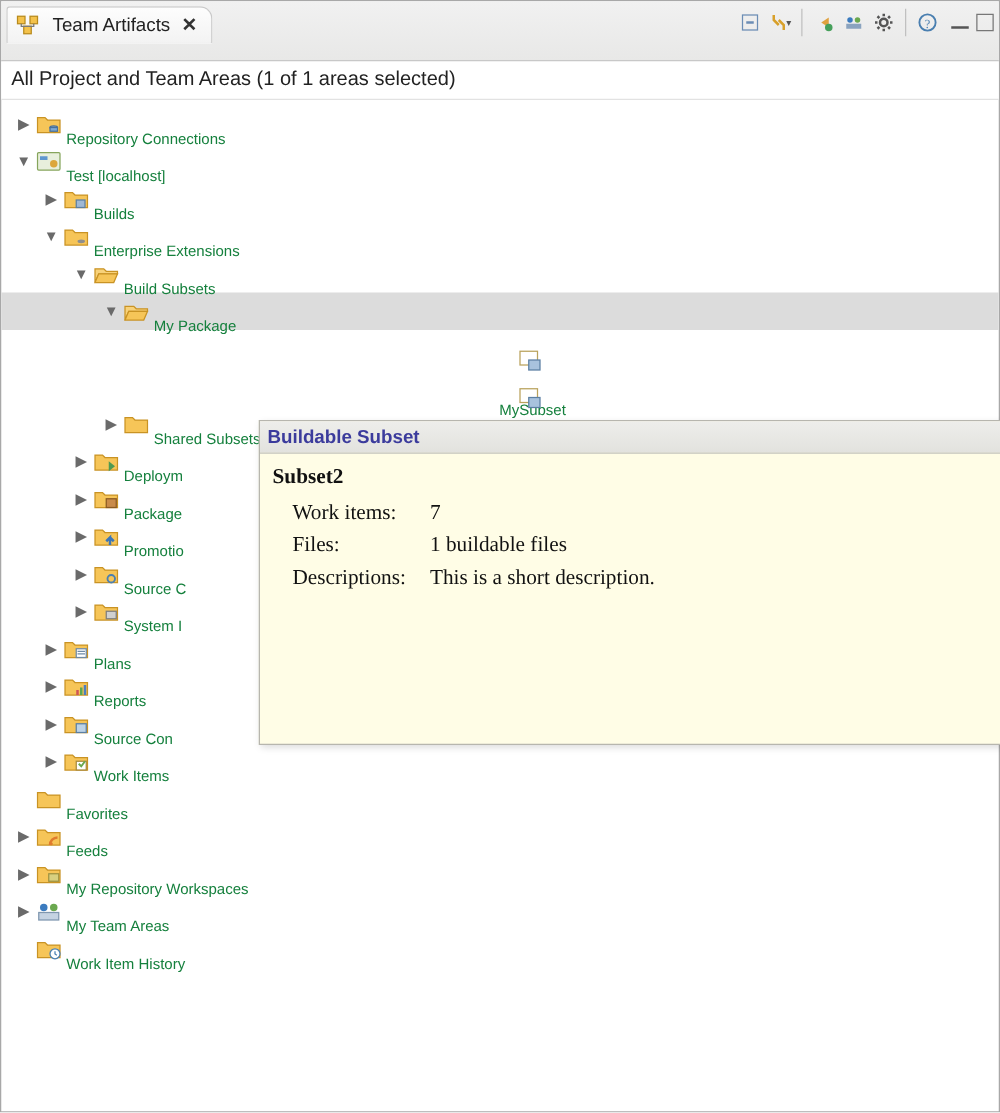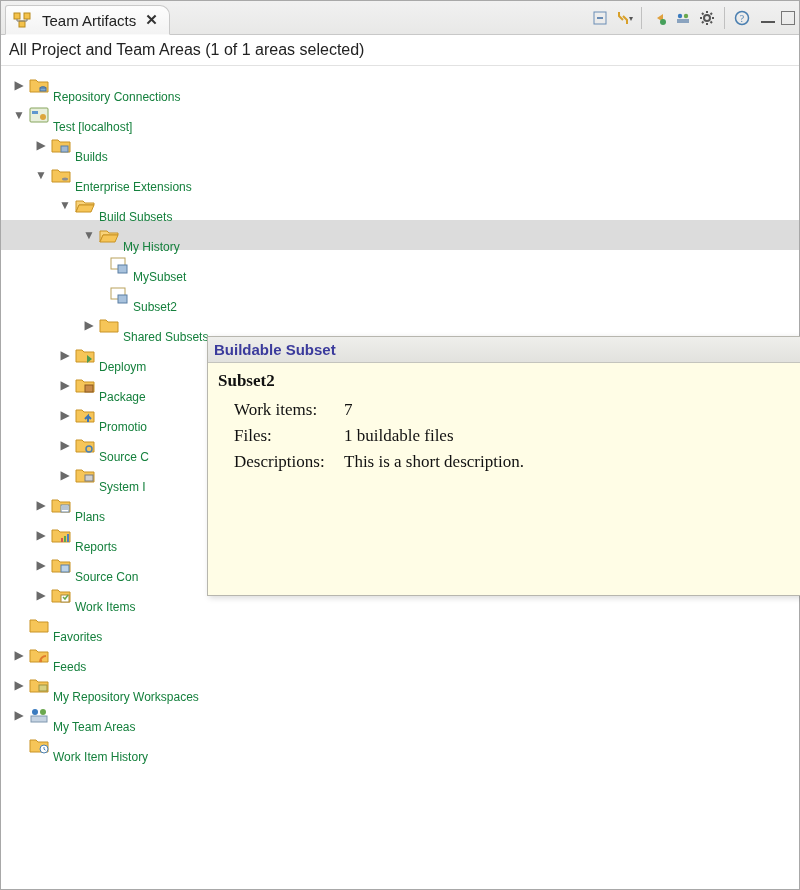--- a/index.html
+++ b/index.html
@@ -18,21 +18,21 @@
     height: 890px;
     border: 1px solid #a8a8a8;
     background: #fff;
     display: flex;
     flex-direction: column;
     position: relative;
   }
 
   
   .tabbar {
-    height: 34px;
+    height: 48px;
     display: flex;
     align-items: stretch;
     background: linear-gradient(#f1f1f1, #e8e8e7);
     border-bottom: 1px solid #c8c8c8;
     position: relative;
   }
   .view-tab {
     display: inline-flex;
     align-items: center;
     gap: 6px;
@@ -128,21 +128,21 @@
     font-size: 12px;
     color: #15803d;
     margin-top: 23px;
   }
 
   
   .lv0 { padding-left: 8px; }
   .lv1 { padding-left: 30px; }
   .lv2 { padding-left: 54px; }
   .lv3 { padding-left: 78px; }
-  .lv4 { padding-left: 88px; }
+  .lv4 { padding-left: 52px; flex-direction: column; }
 
   
   .hover-panel {
     position: absolute;
     left: 206px;
     top: 335px;
     width: 646px;
     height: 260px;
     background: #fffde6;
     border: 1px solid #b7b6ae;
@@ -306,21 +306,21 @@
           </svg></span>
       <span class="node-label">Build Subsets</span>
     </div>
 
     <div class="row lv3 selected">
       <span class="twisty">▼</span>
       <span class="node-icon"><svg viewBox="0 0 20 20">
             <path d="M1 6h7l2 2h9v2H4l-3 7z" fill="#f8d27a" stroke="#c99324"></path>
             <path d="M4 10h15l-3 7H1z" fill="#f6c558" stroke="#c99324"></path>
           </svg></span>
-      <span class="node-label">My History</span>
+      <span class="node-label">My Package</span>
     </div>
 
     <div class="row lv4">
       <span class="twisty blank">▶</span>
       <span class="node-icon"><svg viewBox="0 0 20 20">
             <rect x="2" y="3" width="14" height="11" fill="#fff" stroke="#b9a25c"></rect>
             <rect x="9" y="10" width="9" height="8" fill="#a8c2dd" stroke="#5b7fa3"></rect>
           </svg></span>
       <span class="node-label">MySubset</span>
     </div>

